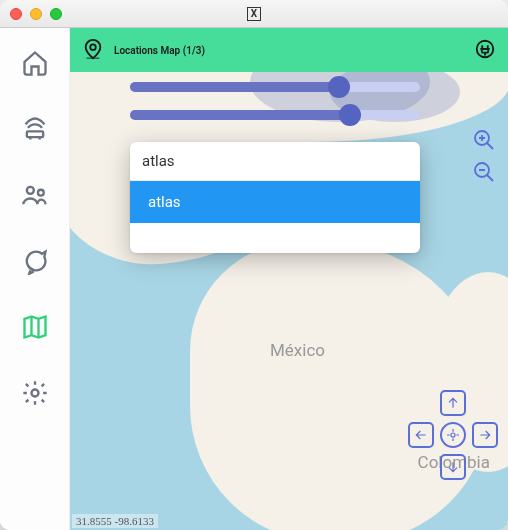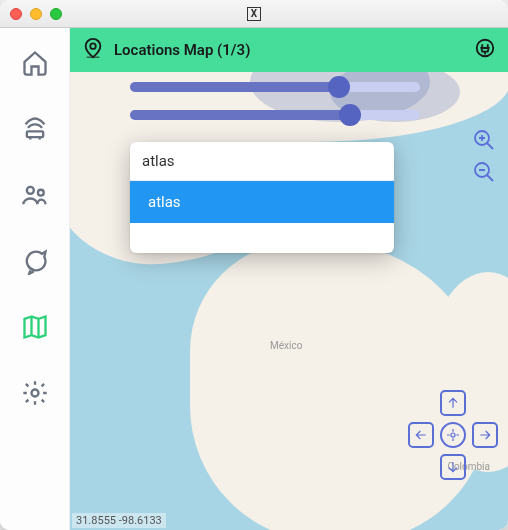--- a/index.html
+++ b/index.html
@@ -12,43 +12,43 @@
   .dot.yellow{background:#ffbd2e;border:1px solid #dea123;}
   .dot.green{background:#28c940;border:1px solid #1aab29;}
   .title-wrap { position:absolute; left:0; right:0; text-align:center; font-size:13px; color:#333; display:flex; align-items:center; justify-content:center; gap:6px; pointer-events:none;}
   .xicon { width:14px; height:14px; border:1px solid #333; display:inline-flex; align-items:center; justify-content:center; font-size:10px; font-weight:bold;}
   .body { flex:1; display:flex; background:#fff; }
   .sidebar { width:70px; background:#fdfdfd; border-right:1px solid #eee; display:flex; flex-direction:column; align-items:center; padding-top:20px; gap:36px; }
   .sideicon { width:30px; height:30px; color:#6b7280; cursor:pointer; display:flex; align-items:center; justify-content:center;}
   .sideicon.active { color:#2dd17a; }
   .sideicon svg { width:28px; height:28px; stroke:currentColor; fill:none; stroke-width:2; }
   .main { flex:1; display:flex; flex-direction:column; position:relative; }
-  .header { height:44px; background:#46dd9b; display:flex; align-items:center; padding:0 12px; gap:10px; color:#1a1a1a; font-weight:600; font-size:15px; position:relative;}
+  .header { height:44px; background:#46dd9b; display:flex; align-items:center; padding:0 12px; gap:10px; color:#1a1a1a; font-weight:600; font-size:10px; position:relative;}
   .header svg { width:22px; height:22px; stroke:#1a1a1a; fill:none; stroke-width:2;}
   .header .plug { position:absolute; right:12px; }
   .mapwrap { flex:1; position:relative; background:#a8d5e5; overflow:hidden;}
   .land { position:absolute; background:#f5f0e8; }
   .land1 { left:-20px; top:-30px; width:260px; height:220px; border-radius:0 0 60% 40% / 0 0 50% 40%; transform:rotate(-5deg);}
   .land2 { left:120px; top:170px; width:300px; height:300px; border-radius:40% 60% 50% 50%; }
   .land3 { right:-40px; top:200px; width:120px; height:200px; border-radius:50%;}
   .landtop { left:40px; top:-50px; width:400px; height:120px; border-radius:0 0 50% 50%;}
-  .maplabel { position:absolute; font-size:10px; color:#999; }
+  .maplabel { position:absolute; font-size:17px; color:#999; }
   .zoombtns { position:absolute; right:10px; top:54px; display:flex; flex-direction:column; gap:4px;}
   .zoombtns div, .navpad div { width:28px; height:28px; display:flex; align-items:center; justify-content:center; color:#5a6fd8; cursor:pointer;}
   .zoombtns svg, .navpad svg { width:24px;height:24px;stroke:#5a6fd8;fill:none;stroke-width:1.8;}
   .navpad { position:absolute; right:10px; bottom:50px; width:90px; height:90px;}
   .navpad div { position:absolute; border:2px solid #5a6fd8; border-radius:5px; width:26px;height:26px;}
   .navpad .up{left:32px;top:0;} .navpad .dn{left:32px;bottom:0;} .navpad .lf{left:0;top:32px;} .navpad .rt{right:0;top:32px;} .navpad .ctr{left:32px;top:32px;border-radius:50%;}
   .navpad svg{width:16px;height:16px;}
-  .coords { position:absolute; left:2px; bottom:2px; font-size:11px; color:#555; background:rgba(255,255,255,0.4); padding:1px 4px;}
+  .coords { position:absolute; left:2px; bottom:2px; font-size:11px; color:#555; background:rgba(255,255,255,0.4); padding:1px 4px;font-family:Liberation Serif, serif;}
   .sliders { position:absolute; left:60px; top:10px; width:290px; display:flex; flex-direction:column; gap:18px;}
   .slider { position:relative; height:10px; background:#c9cff0; border-radius:6px;}
   .slider .fill { position:absolute; left:0; top:0; bottom:0; background:#6873c4; border-radius:6px;}
   .slider .knob { position:absolute; top:-6px; width:22px; height:22px; background:#5563c1; border-radius:50%; transform:translateX(-50%);}
-  .searchbox { position:absolute; left:60px; top:70px; width:264px; background:#fff; border-radius:6px; box-shadow:0 6px 24px rgba(0,0,0,0.25),0 1px 3px rgba(0,0,0,0.1);}
+  .searchbox { position:absolute; left:60px; top:70px; width:290px; background:#fff; border-radius:6px; box-shadow:0 6px 24px rgba(0,0,0,0.25),0 1px 3px rgba(0,0,0,0.1);}
   .searchinput { padding:10px 12px; font-size:15px; border-bottom:1px solid #eee;}
   .searchinput span{color:#333;}
   .dropdown .item { padding:12px 18px; font-size:15px; cursor:pointer;}
   .dropdown .item.selected { background:#2196f3; color:#fff;}
   .dropdown { padding-bottom:30px;}
   .cloud { position:absolute; background:rgba(90,110,180,0.25); border-radius:50%;}
 </style>
 </head>
 <body>
 

